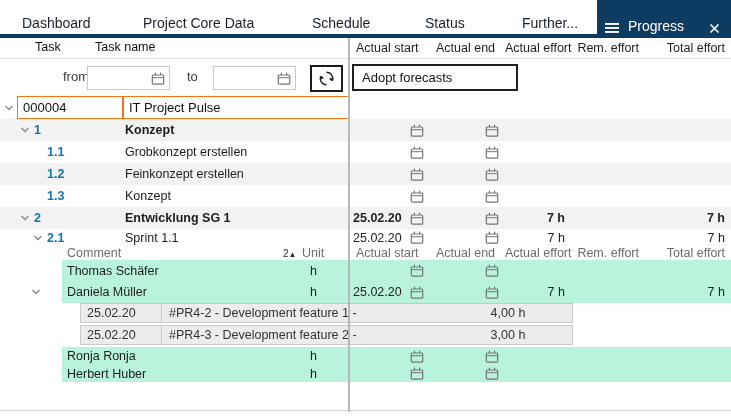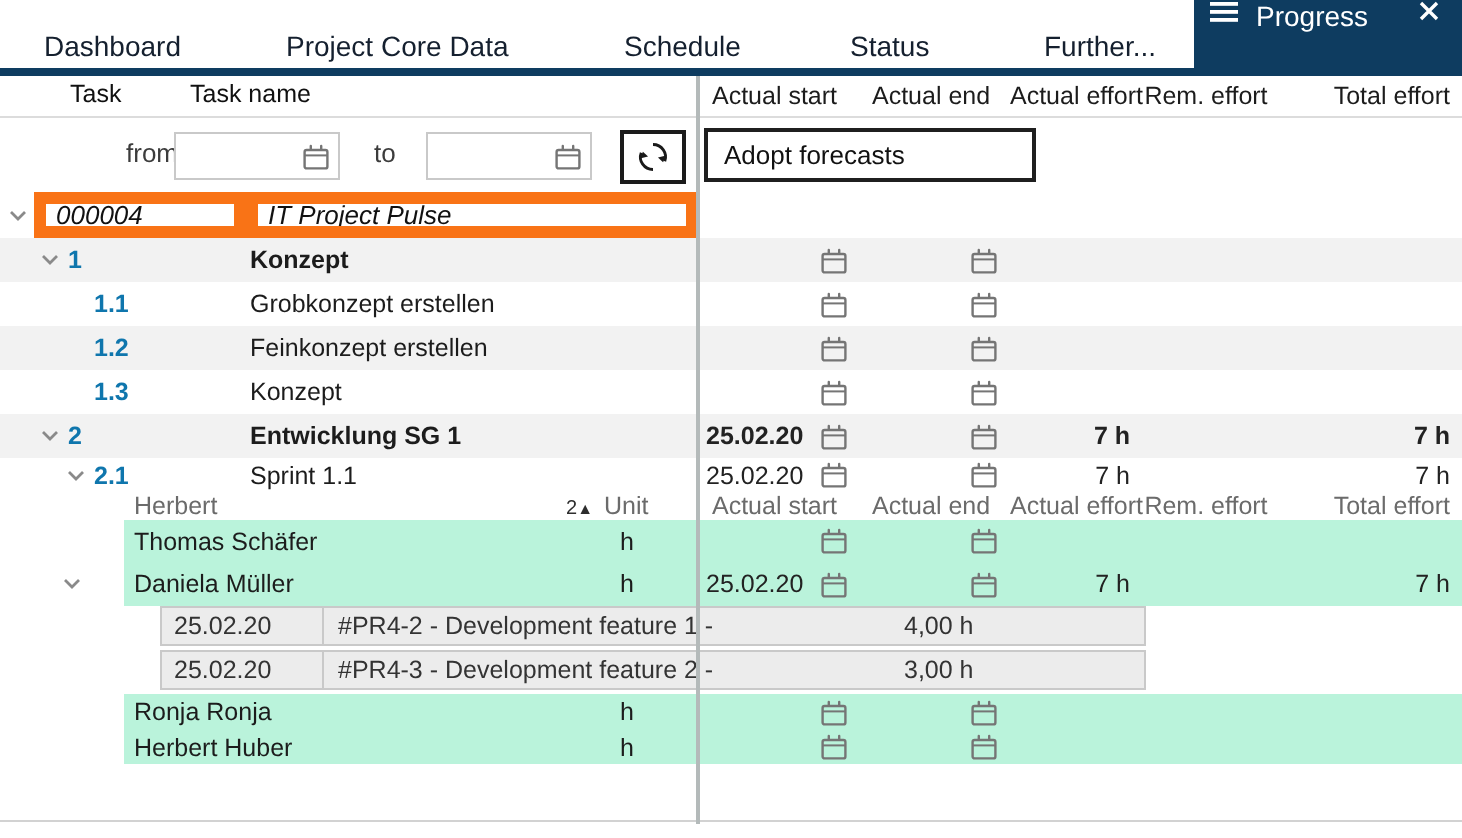--- a/index.html
+++ b/index.html
@@ -3,32 +3,32 @@
 <meta charset="utf-8">
 <style>
   html,body{margin:0;padding:0;background:#fff;}
   .stage{position:relative;width:731px;height:419px;background:#fff;overflow:hidden;
          font-family:"Liberation Sans",sans-serif;font-size:12.5px;color:#1c1c1c;}
 
   
   .tabbar{position:absolute;top:0;left:0;width:731px;height:34px;background:#fff;border-bottom:4px solid #0e3c60;box-sizing:content-box;}
   .tab{position:absolute;top:6px;height:48px;line-height:34px;font-size:14px;color:#15202f;cursor:pointer;white-space:nowrap;}
   .activetab{position:absolute;top:0;left:597px;width:134px;height:34px;background:#0e3c60;color:#fff;
-             display:flex;align-items:flex-start;gap:9px;padding-left:8px;box-sizing:border-box;}
+             display:flex;align-items:flex-end;gap:9px;padding-left:8px;box-sizing:border-box;}
   .activetab .lbl{font-size:14px;}
   .activetab .close{margin-left:auto;margin-right:11px;display:flex;align-items:center;cursor:pointer;}
 
   
   .colhdr{position:absolute;top:38px;left:0;width:731px;height:20px;background:#fff;}
   .colhdr .lh{position:absolute;top:2px;color:#101010;}
   .rgrid{position:absolute;left:350px;width:381px;top:0;bottom:0;display:grid;
          grid-template-columns:80px 75px 62px 75px 89px;align-items:center;}
   .hc{white-space:nowrap;}
   .hc.a{padding-left:6px;} .hc.b{padding-left:6px;}
-  .hc.r1{text-align:right;padding-right:2px;} .hc.r2{text-align:center;padding-right:3px;} .hc.r3{text-align:right;padding-right:6px;}
+  .hc.r1{text-align:right;padding-right:2px;} .hc.r2{text-align:right;padding-right:3px;} .hc.r3{text-align:right;padding-right:6px;}
   .sub{color:#6b6b6b;}
 
   
   .filterrow{position:absolute;top:58px;left:0;width:731px;height:38px;border-top:1px solid #dcdcdc;box-sizing:border-box;background:#fff;}
   .flabel{position:absolute;top:10px;color:#3c3c3c;font-size:13px;}
   .dinput{position:absolute;top:7px;width:83px;height:24px;border:1px solid #c9c9c9;background:#fff;box-sizing:border-box;
           display:flex;align-items:center;justify-content:flex-end;padding-right:4px;cursor:text;}
   .iconbtn{position:absolute;left:310px;top:6px;width:33px;height:27px;border:2px solid #1b1b1b;background:#fff;
            display:flex;align-items:center;justify-content:center;cursor:pointer;box-sizing:border-box;}
   .adoptbtn{position:absolute;left:352px;top:5px;width:166px;height:27px;border:2px solid #1f1f1f;background:#fff;
@@ -43,39 +43,39 @@
   .tname{position:absolute;left:125px;top:50%;transform:translateY(-50%);white-space:nowrap;}
   .row.boldrow .tname,.row.boldrow .dt,.row.boldrow .num{font-weight:bold;}
   .rc{white-space:nowrap;color:#222;}
   .rc.start{display:flex;align-items:center;justify-content:space-between;padding:0 6px 0 3px;}
   .rc.end{display:flex;align-items:center;justify-content:flex-end;padding-right:6px;}
   .rc.num{text-align:right;padding-right:2px;}
   .rc.num.rem{padding-right:3px;} .rc.num.total{padding-right:6px;}
   .cal{display:flex;align-items:center;cursor:pointer;}
 
   
-  .pinput{position:absolute;top:0;height:23px;border:6px solid #f97316;background:#fff;box-sizing:border-box;
-          font-family:"Liberation Sans",sans-serif;font-size:13px;color:#111;padding:0 5px;font-style:italic;}
+  .pinput{position:absolute;top:0;height:23px;border:1px solid #f97316;background:#fff;box-sizing:border-box;
+          font-family:"Liberation Sans",sans-serif;font-size:13px;color:#111;padding:0 5px;}
 
   
   .band{position:absolute;left:62px;right:0;top:0;bottom:0;background:#baf3db;}
   .rsname{position:absolute;left:67px;top:50%;transform:translateY(-50%);white-space:nowrap;z-index:1;}
   .unitval{position:absolute;left:310px;top:50%;transform:translateY(-50%);z-index:1;}
   .sortind{font-size:10px;color:#2e2e2e;}
   .tri{font-size:8px;color:#2e2e2e;}
 
   
   .loadhdr-date{position:absolute;left:86px;top:50%;transform:translateY(-50%);color:#595959;}
   .loadhdr-comment{position:absolute;left:160px;top:50%;transform:translateY(-50%);color:#595959;}
   .loadhdr-load{position:absolute;right:168px;top:50%;transform:translateY(-50%);color:#595959;}
   .loadbar{position:absolute;left:80px;width:493px;top:0;bottom:2px;background:#ececec;border:1px solid #c9c9c9;
            box-sizing:border-box;display:flex;align-items:center;}
   .ldate{width:74px;padding-left:6px;border-right:1px solid #c9c9c9;align-self:stretch;display:flex;align-items:center;color:#333;}
   .lcomment{flex:1;padding-left:7px;color:#333;white-space:nowrap;overflow:hidden;}
-  .lval{width:112px;text-align:left;padding-right:8px;color:#333;}
+  .lval{width:112px;text-align:center;padding-right:8px;color:#333;}
 
   
   .vdivider{position:absolute;left:348px;top:38px;width:2px;height:374px;background:#b4baba;z-index:3;}
   .hline{position:absolute;left:0;top:410px;width:731px;height:1px;background:#d2d2d2;}
 </style>
 </head>
 <body>
 
 <div class="stage">
 
@@ -335,21 +335,21 @@
                 <path d="M4.4 2.6 V1 M9.6 2.6 V1" stroke="#757575" stroke-width="1.2" stroke-linecap="round" fill="none"></path>
               </svg>
             </span>
           </div>
           <div class="rc num">7 h</div>
           <div class="rc num rem"></div>
           <div class="rc num total">7 h</div>
         </div>
       </div>
       <div class="row" style="height:14px">
-        <span class="rsname sub" style="left:67px">Herbert</span>
+        <span class="rsname sub" style="left:67px">Comment</span>
         <span class="rsname" style="left:283px"><span class="sortind">2</span><span class="tri">▲</span></span>
         <span class="rsname sub" style="left:302px">Unit</span>
         <div class="rgrid sub">
           <span class="hc a">Actual start</span>
           <span class="hc b">Actual end</span>
           <span class="hc r1">Actual effort</span>
           <span class="hc r2">Rem. effort</span>
           <span class="hc r3">Total effort</span>
         </div>
       </div>

